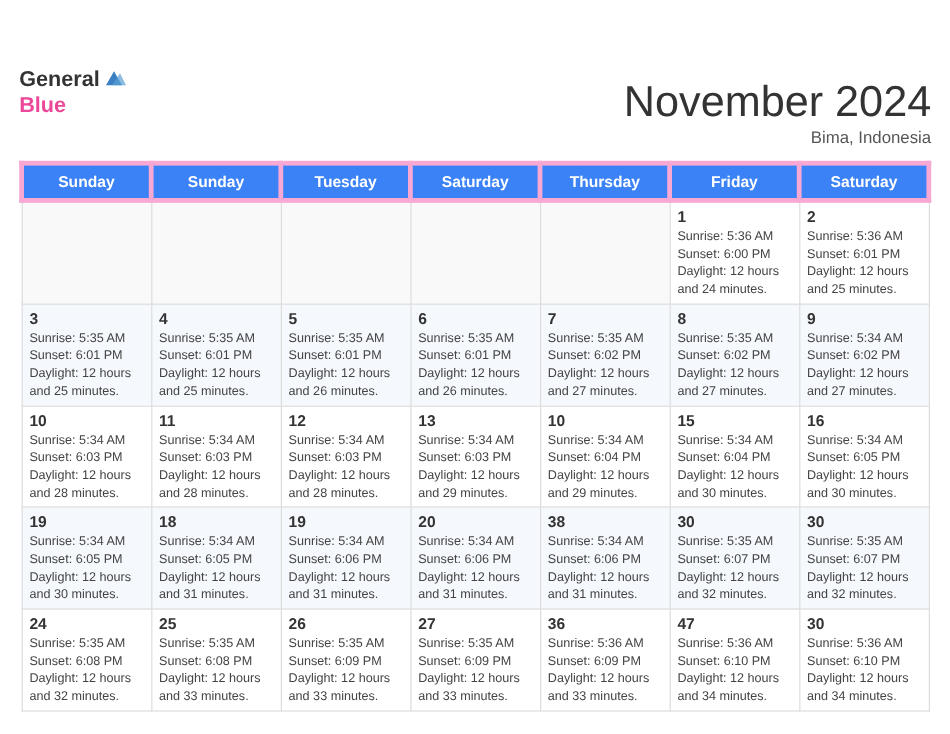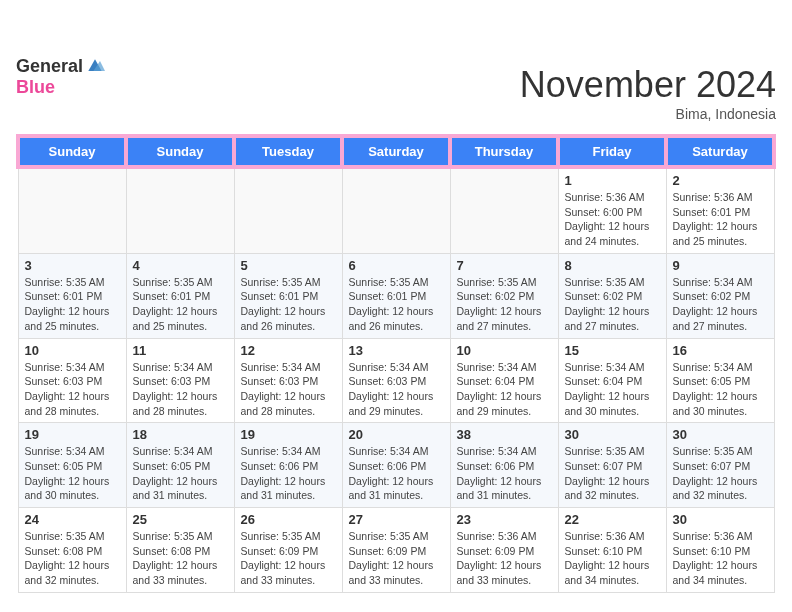--- a/index.html
+++ b/index.html
@@ -245,25 +245,25 @@
         </td>
         <td>
           <span class="day-num">26</span>
           <div class="day-info">Sunrise: 5:35 AM<br>Sunset: 6:09 PM<br>Daylight: 12 hours and 33 minutes.</div>
         </td>
         <td>
           <span class="day-num">27</span>
           <div class="day-info">Sunrise: 5:35 AM<br>Sunset: 6:09 PM<br>Daylight: 12 hours and 33 minutes.</div>
         </td>
         <td>
-          <span class="day-num">23</span>
+          <span class="day-num">36</span>
           <div class="day-info">Sunrise: 5:36 AM<br>Sunset: 6:09 PM<br>Daylight: 12 hours and 33 minutes.</div>
         </td>
         <td>
-          <span class="day-num">22</span>
+          <span class="day-num">47</span>
           <div class="day-info">Sunrise: 5:36 AM<br>Sunset: 6:10 PM<br>Daylight: 12 hours and 34 minutes.</div>
         </td>
         <td>
           <span class="day-num">30</span>
           <div class="day-info">Sunrise: 5:36 AM<br>Sunset: 6:10 PM<br>Daylight: 12 hours and 34 minutes.</div>
         </td>
       </tr>
     </tbody>
 </table>
 

